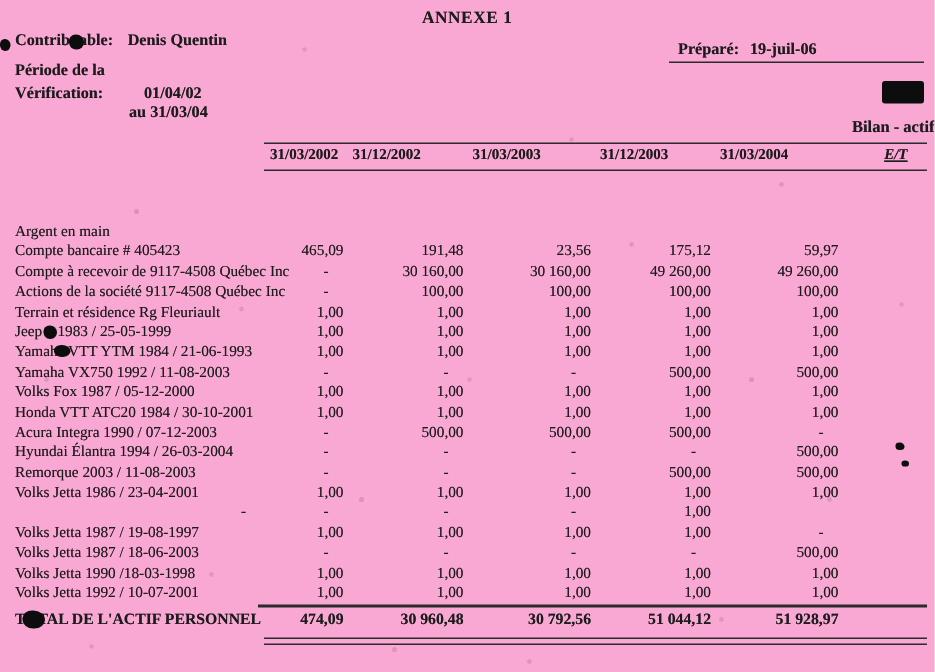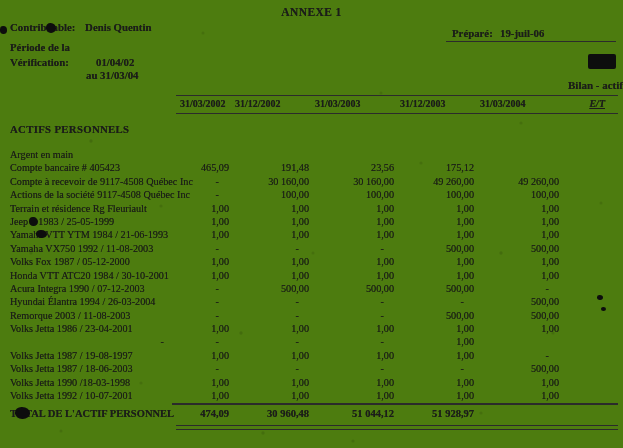--- a/index.html
+++ b/index.html
@@ -1,18 +1,18 @@
 <!DOCTYPE html>
 <html><head>
 <meta charset="utf-8">
 <style>
   html,body{margin:0;padding:0;background:#e9e9e9}
   .page{
     position:relative;width:623px;height:448px;margin:0 auto;
-    background:#4d7c0f;color:#1c1c1c;overflow:hidden;
+    background:#f9a8d4;color:#1c1c1c;overflow:hidden;
     font-family:"Liberation Serif", "DejaVu Serif", serif;
     text-shadow:0 0 .4px rgba(0,0,0,.55);
   }
   .abs{position:absolute}
   .annexe{top:6px;left:0;width:100%;text-align:center;font-weight:bold;font-size:11.5px;letter-spacing:.4px}
   .hdrline{font-size:10.8px;font-weight:bold;white-space:nowrap}
   .rule{position:absolute;background:#2b2b2b;height:1.2px}
   .bilan{top:79px;left:0;width:100%;text-align:right;font-weight:bold;font-size:11px}
   .gridrow{display:grid;grid-template-columns:172px 55px 80px 85px 80px 85px 48px;white-space:nowrap}
   .colhead{position:absolute;top:98px;left:8px;width:605px;font-size:10px;font-weight:bold}
@@ -64,39 +64,39 @@
     <span></span>
     <span class="ch">31/03/2002</span>
     <span class="ch">31/12/2002</span>
     <span class="ch">31/03/2003</span>
     <span class="ch">31/12/2003</span>
     <span class="ch">31/03/2004</span>
     <span class="et">E/T</span>
   </div>
   <div class="rule" style="top:113px;left:176px;width:442px"></div>
 
-  <div class="abs section">ACTIFS PERSONNELS</div>
 
   <div class="tbody">
     <div class="trow gridrow">
       <span class="label">Argent en main</span>
       <span class="val"></span>
       <span class="val"></span>
       <span class="val"></span>
       <span class="val"></span>
       <span class="val"></span>
       <span class="etcell"></span>
     </div>
 
     <div class="trow gridrow">
       <span class="label">Compte bancaire # 405423</span>
       <span class="val">465,09</span>
       <span class="val">191,48</span>
       <span class="val">23,56</span>
       <span class="val">175,12</span>
+      <span class="val">59,97</span>
       <span class="etcell"></span>
     </div>
 
     <div class="trow gridrow">
       <span class="label">Compte à recevoir de 9117-4508 Québec Inc</span>
       <span class="val dash">-</span>
       <span class="val">30 160,00</span>
       <span class="val">30 160,00</span>
       <span class="val">49 260,00</span>
       <span class="val">49 260,00</span>
@@ -261,20 +261,21 @@
       <span class="val">1,00</span>
       <span class="etcell"></span>
     </div>
   </div>
 
   <div class="rule" style="top:403px;left:172px;width:446px;height:1.7px"></div>
   <div class="totalrow gridrow">
     <span class="label">TOTAL DE L'ACTIF PERSONNEL</span>
     <span class="val">474,09</span>
     <span class="val">30 960,48</span>
+    <span class="val">30 792,56</span>
     <span class="val">51 044,12</span>
     <span class="val">51 928,97</span>
     <span></span>
   </div>
   <div class="rule" style="top:425px;left:176px;width:442px"></div>
   <div class="rule" style="top:428.5px;left:176px;width:442px"></div>
 
   <div class="artifact" style="top:23px;left:46px;width:10px;height:10px"></div>
   <div class="artifact" style="top:26px;left:0;width:7px;height:8px"></div>
   <div class="artifact" style="top:54px;left:588px;width:28px;height:15px;border-radius:2px"></div>

